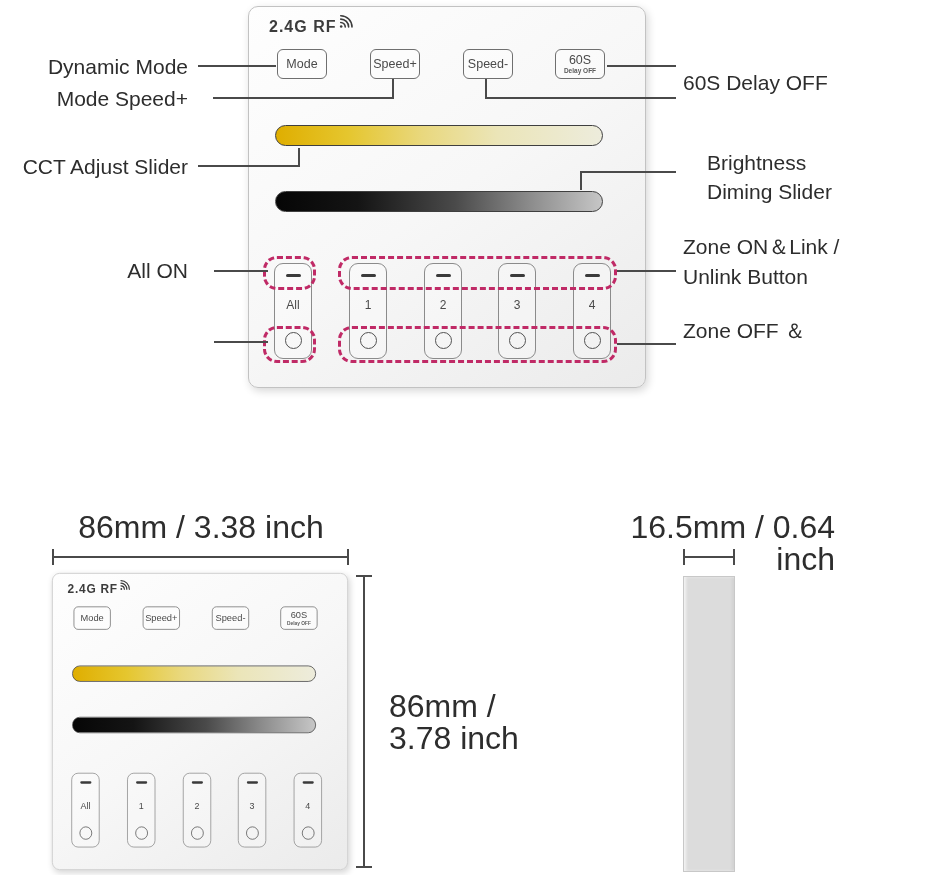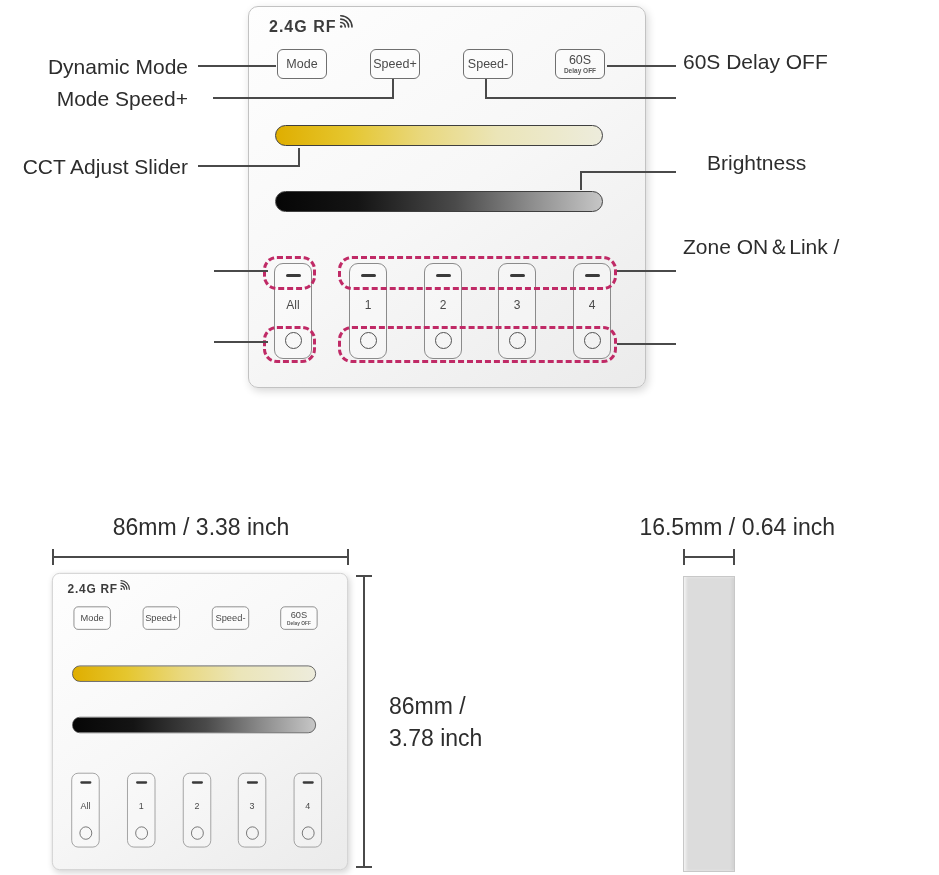--- a/index.html
+++ b/index.html
@@ -46,35 +46,35 @@
   #db-all-off{left:14px;top:319px;width:53px;height:37px;}
   #db-zones-on{left:89px;top:249px;width:279px;height:34px;}
   #db-zones-off{left:89px;top:319px;width:279px;height:37px;}
 
   
   .lbl{position:absolute;color:#2d2d2d;font-size:21px;line-height:27px;}
   .lbl-l{left:0;width:188px;text-align:right;}
   #lbl-dynamic{top:53px;} #lbl-spdplus{top:85px;} #lbl-cct{top:153px;}
   #lbl-allon{top:257px;} #lbl-alloff{top:328px;}
   .lbl-r{left:683px;text-align:left;}
-  #lbl-60s{top:48px;} #lbl-spdminus{top:86px;}
+  #lbl-60s{top:69px;} #lbl-spdminus{top:86px;}
   #lbl-bright{top:148px;line-height:29px;margin-left:24px;}
   #lbl-zoneon{top:232px;line-height:30px;}
   #lbl-zoneoff{top:316px;line-height:29px;}
 
   .cline{position:absolute;background:#4a4a4a;}
 
   
   .dim-h{position:absolute;display:flex;align-items:center;height:16px;}
   .dim-h .bar{flex:1;height:2px;background:#4a4a4a;}
   .dim-h .tick{width:2px;height:16px;background:#4a4a4a;}
   .dim-v{position:absolute;display:flex;flex-direction:column;align-items:center;width:16px;}
   .dim-v .bar{width:2px;flex:1;background:#4a4a4a;}
   .dim-v .tick{height:2px;width:16px;background:#4a4a4a;}
-  .dimtext{position:absolute;color:#2d2d2d;font-size:23px;line-height:32px;}
+  .dimtext{position:absolute;color:#2d2d2d;font-size:32px;line-height:32px;}
   #dim-width-text{left:46px;top:511px;width:310px;text-align:center;}
   #dim-height-text{left:389px;top:690px;}
   #dim-depth-text{left:600px;top:511px;width:235px;text-align:right;}
   #dim-width-line{left:52px;top:549px;width:297px;}
   #dim-depth-line{left:683px;top:549px;width:52px;}
   #dim-height-line{left:356px;top:575px;height:293px;}
 
   .small-wrap{position:absolute;left:52px;top:573px;width:296px;height:297px;}
   .small-scale{position:relative;width:398px;height:382px;transform:scale(0.7437,0.7775);transform-origin:0 0;}
 
@@ -143,29 +143,33 @@
 
     <div class="dashbox" id="db-all-on"></div>
     <div class="dashbox" id="db-all-off"></div>
     <div class="dashbox" id="db-zones-on"></div>
     <div class="dashbox" id="db-zones-off"></div>
   </div>
 
   <div class="lbl lbl-l" id="lbl-dynamic">Dynamic Mode</div>
   <div class="lbl lbl-l" id="lbl-cct">CCT Adjust Slider</div>
   <div class="lbl lbl-l" id="lbl-spdplus">Mode Speed+</div>
+  <div class="lbl lbl-l" id="lbl-allon">All ON</div>
 
   <div class="lbl lbl-r" id="lbl-60s">60S Delay OFF</div>
   <div class="lbl lbl-r" id="lbl-bright">
     <div>Brightness</div>
+    <div>Diming Slider</div>
   </div>
   <div class="lbl lbl-r" id="lbl-zoneon">
     <div>Zone ON＆Link /</div>
+    <div>Unlink Button</div>
   </div>
   <div class="lbl lbl-r" id="lbl-zoneoff">
+    <div>Zone OFF ＆</div>
   </div>
 
   <div class="cline" style="left:198px;top:65px;width:78px;height:2px;"></div>
   <div class="cline" style="left:213px;top:97px;width:181px;height:2px;"></div>
   <div class="cline" style="left:392px;top:79px;width:2px;height:20px;"></div>
   <div class="cline" style="left:198px;top:165px;width:102px;height:2px;"></div>
   <div class="cline" style="left:298px;top:148px;width:2px;height:19px;"></div>
   <div class="cline" style="left:214px;top:270px;width:54px;height:2px;"></div>
   <div class="cline" style="left:214px;top:341px;width:54px;height:2px;"></div>
   <div class="cline" style="left:607px;top:65px;width:69px;height:2px;"></div>

